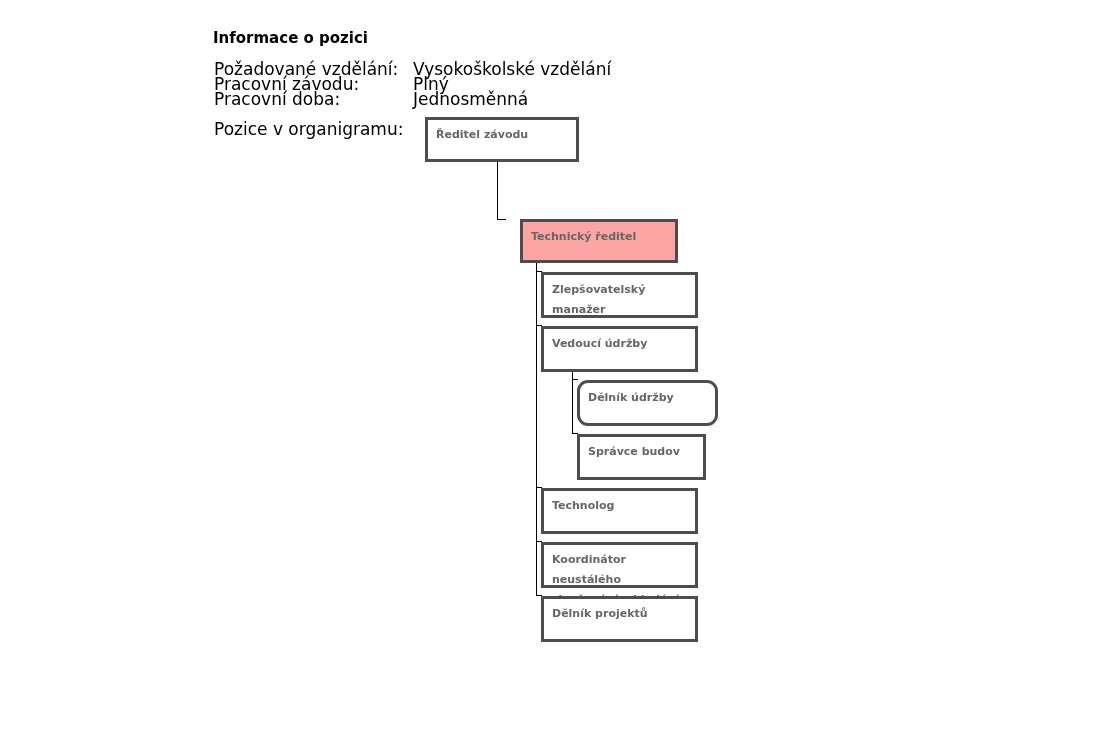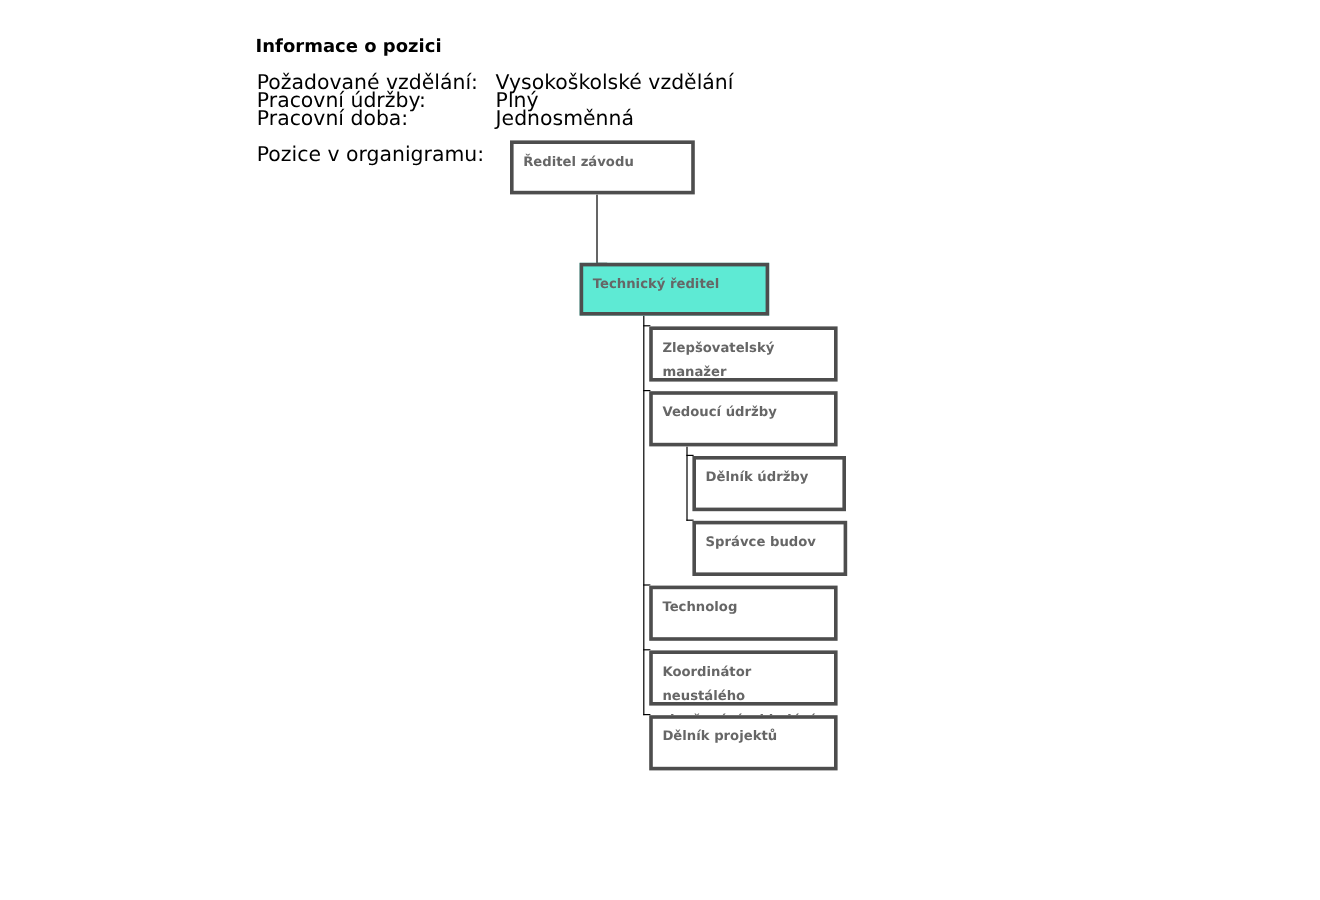--- a/index.html
+++ b/index.html
@@ -61,21 +61,21 @@
 </head>
 <body>
 
 <div class="canvas">
 
   <h1 class="page-title">Informace o pozici</h1>
 
   <span class="field-label" style="top:62px">Požadované vzdělání:</span>
   <span class="field-value" style="top:62px">Vysokoškolské vzdělání</span>
 
-  <span class="field-label" style="top:77px">Pracovní údržby:</span>
+  <span class="field-label" style="top:77px">Pracovní závodu:</span>
   <span class="field-value" style="top:77px">Plný</span>
 
   <span class="field-label" style="top:92px">Pracovní doba:</span>
   <span class="field-value" style="top:92px">Jednosměnná</span>
 
   <span class="org-label">Pozice v organigramu:</span>
 
   <div class="vline" style="left: 497px; top: 162px; height: 58px; background: rgb(0, 0, 0);"></div>
   <div class="hline" style="left: 497px; top: 219px; width: 9px; background: rgb(0, 0, 0);"></div>
 
@@ -84,22 +84,22 @@
   <div class="hline" style="left: 536px; top: 325px; width: 6px; background: rgb(0, 0, 0);"></div>
   <div class="hline" style="left: 536px; top: 487px; width: 6px; background: rgb(0, 0, 0);"></div>
   <div class="hline" style="left: 536px; top: 541px; width: 6px; background: rgb(0, 0, 0);"></div>
   <div class="hline" style="left: 536px; top: 595px; width: 6px; background: rgb(0, 0, 0);"></div>
 
   <div class="vline" style="left: 572px; top: 372px; height: 62px; background: rgb(0, 0, 0);"></div>
   <div class="hline" style="left: 572px; top: 379px; width: 6px; background: rgb(0, 0, 0);"></div>
   <div class="hline" style="left: 572px; top: 433px; width: 6px; background: rgb(0, 0, 0);"></div>
 
   <div class="node" style="left: 425px; top: 117px; width: 154px; height: 45px; border-color: rgb(77, 77, 77); color: rgb(102, 102, 102);">Ředitel závodu</div>
-  <div class="node hl" style="left: 483px; top: 219px; width: 158px; height: 44px; border-color: rgb(77, 77, 77); color: rgb(102, 102, 102); background: #5eead4;">Technický ředitel</div>
+  <div class="node hl" style="left: 520px; top: 219px; width: 158px; height: 44px; border-color: rgb(77, 77, 77); color: rgb(102, 102, 102); background: #fca5a5;">Technický ředitel</div>
   <div class="node" style="left: 541px; top: 272px; width: 157px; height: 46px; border-color: rgb(77, 77, 77); color: rgb(102, 102, 102);">Zlepšovatelský manažer</div>
   <div class="node" style="left: 541px; top: 326px; width: 157px; height: 46px; border-color: rgb(77, 77, 77); color: rgb(102, 102, 102);">Vedoucí údržby</div>
-  <div class="node" style="left: 577px; top: 380px; width: 128px; height: 46px; border-color: rgb(77, 77, 77); color: rgb(102, 102, 102);">Dělník údržby</div>
+  <div class="node" style="left: 577px; top: 380px; width: 141px; height: 46px; border-color: rgb(77, 77, 77); color: rgb(102, 102, 102); border-radius: 11px;">Dělník údržby</div>
   <div class="node" style="left: 577px; top: 434px; width: 129px; height: 46px; border-color: rgb(77, 77, 77); color: rgb(102, 102, 102);">Správce budov</div>
   <div class="node" style="left: 541px; top: 488px; width: 157px; height: 46px; border-color: rgb(77, 77, 77); color: rgb(102, 102, 102);">Technolog</div>
   <div class="node" style="left: 541px; top: 542px; width: 157px; height: 46px; border-color: rgb(77, 77, 77); color: rgb(102, 102, 102);">Koordinátor neustálého zlepšování a hledání</div>
   <div class="node" style="left: 541px; top: 596px; width: 157px; height: 46px; border-color: rgb(77, 77, 77); color: rgb(102, 102, 102);">Dělník projektů</div>
 
 </div>
 
 </body></html>

